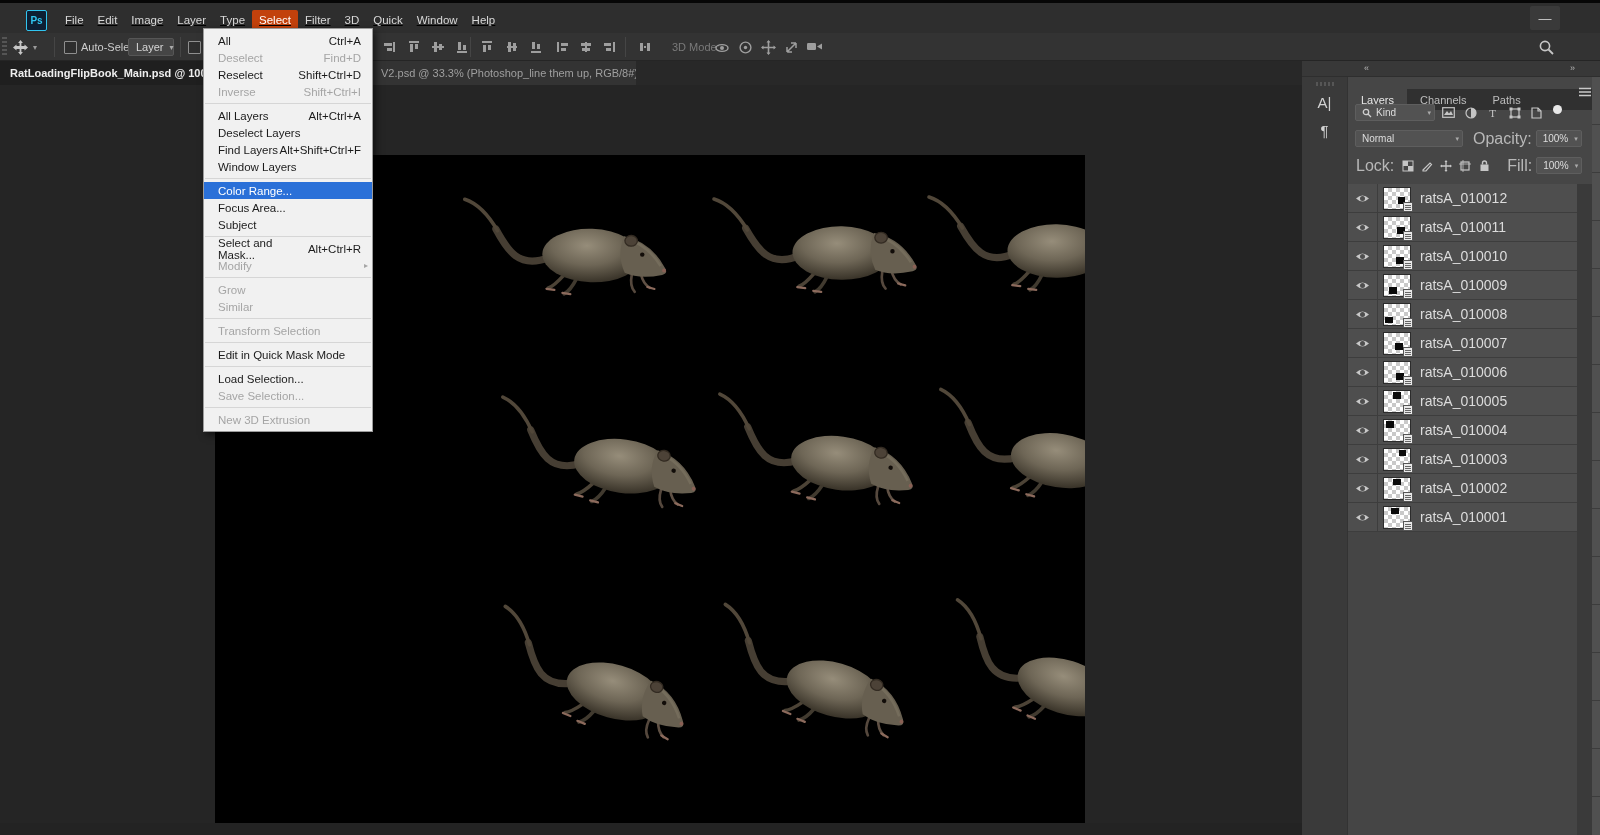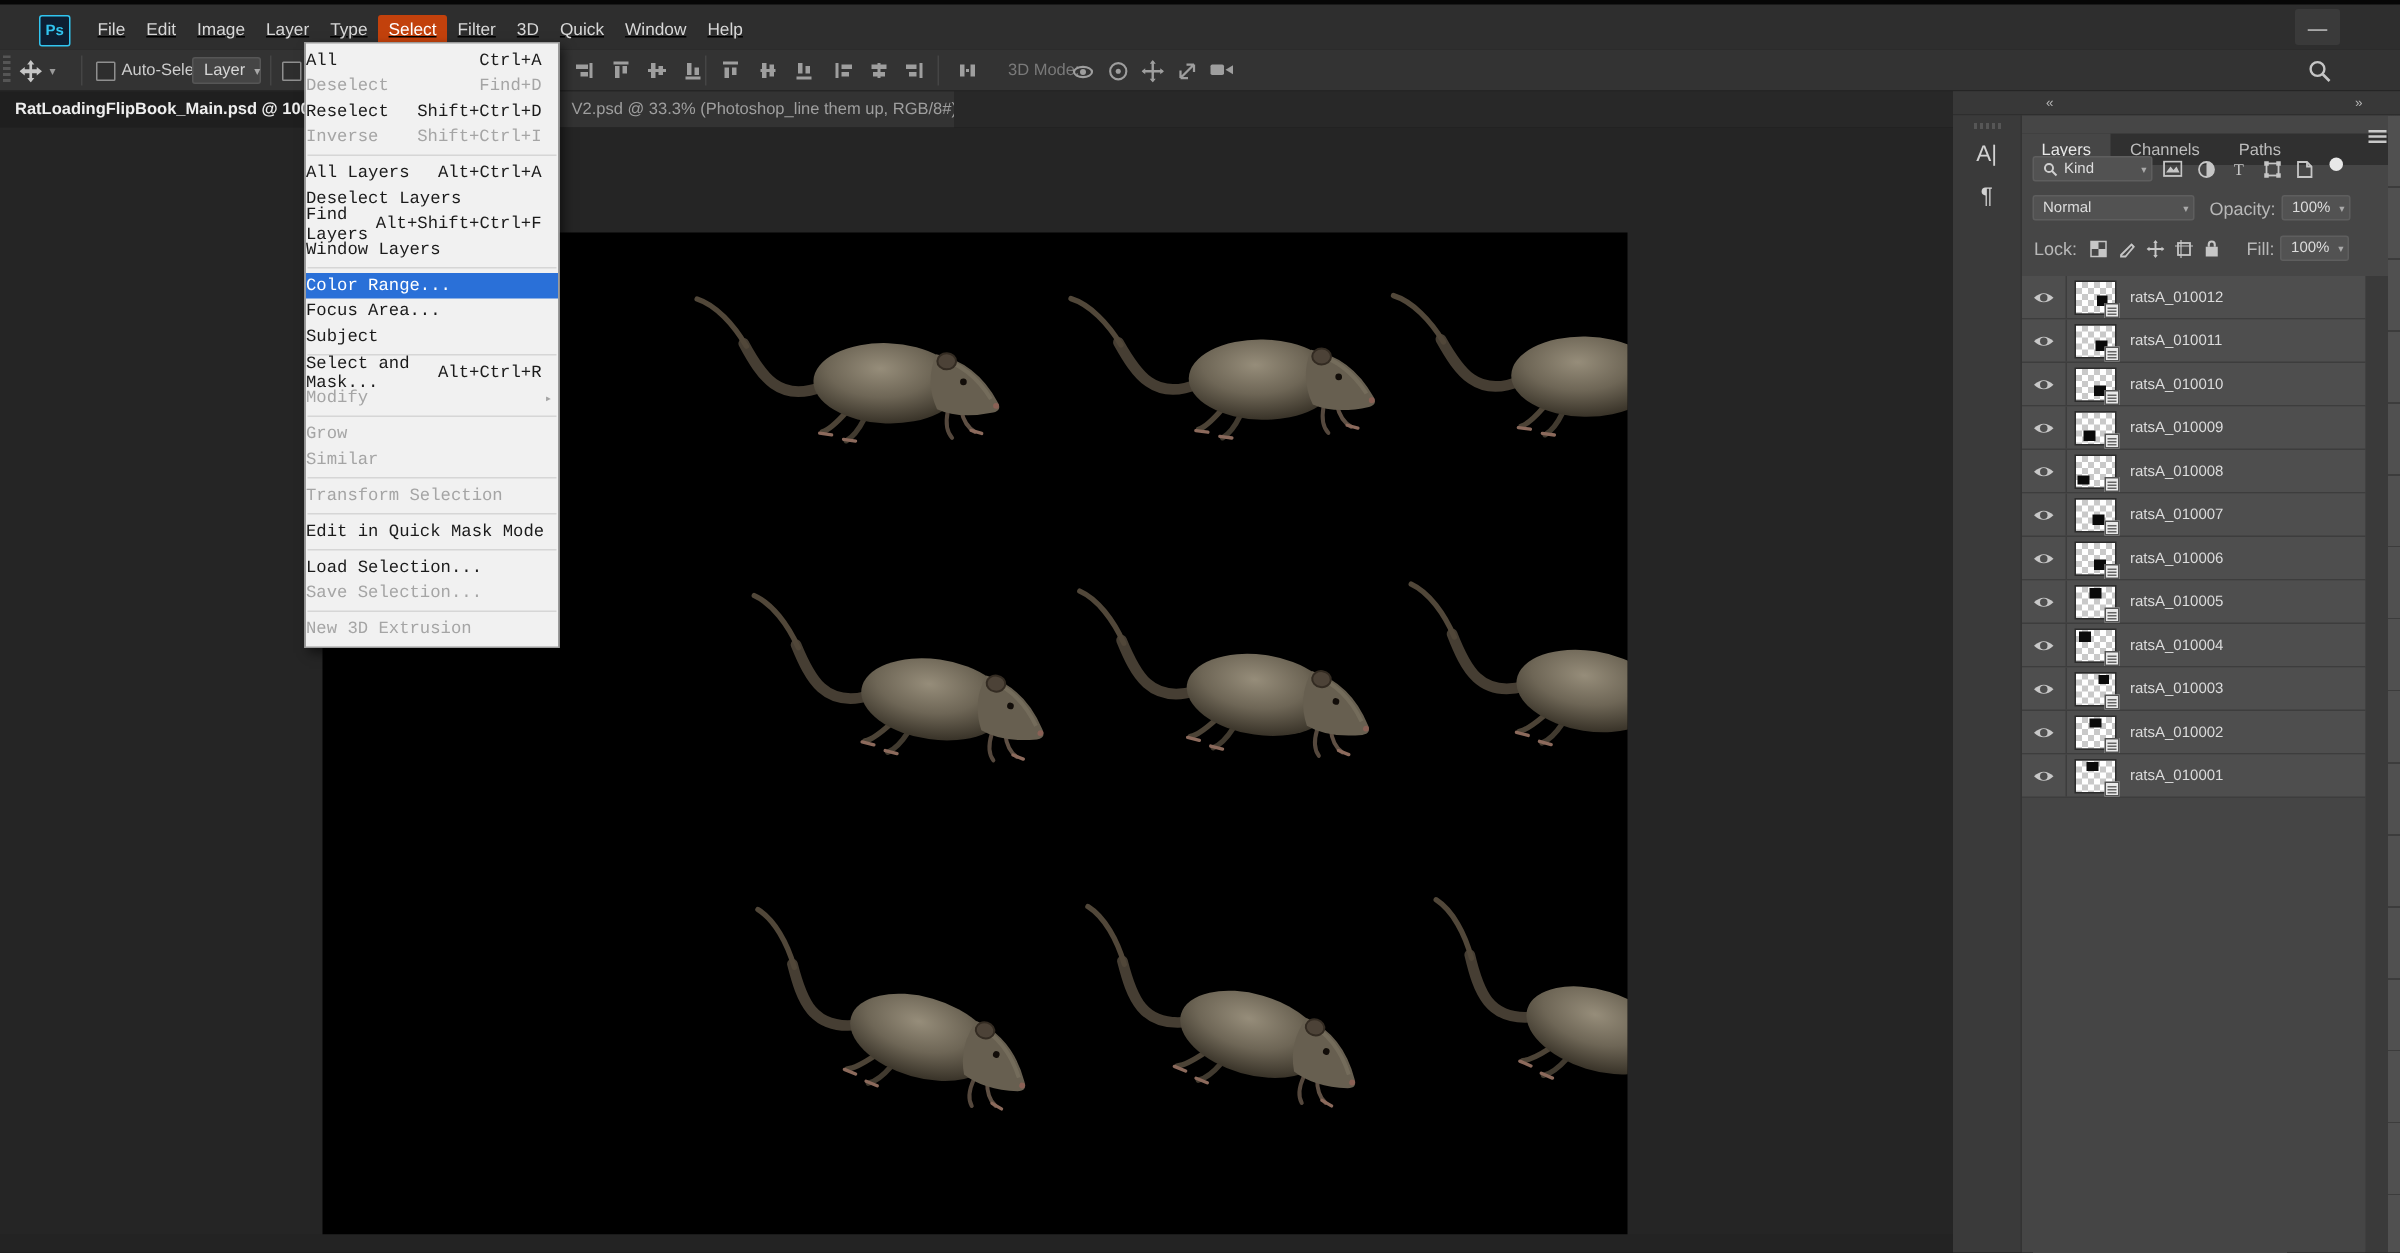--- a/index.html
+++ b/index.html
@@ -42,58 +42,58 @@
   
   .docarea{position:absolute;left:0;top:85px;width:1302px;height:750px;background:#252525;overflow:hidden;}
   .canvas{position:absolute;left:215px;top:70px;width:870px;height:668px;overflow:hidden;}
   .rat{position:absolute;width:215px;height:116px;transform:translate(-50%,-50%);}
   .rat svg{overflow:visible;display:block;}
   .statusbar{position:absolute;left:0;bottom:0;width:1302px;height:12px;background:#232323;}
 
   
   .menu{position:absolute;left:203px;top:28px;width:170px;background:#f1f1f1;border:1px solid #9b9b9b;
         box-shadow:3px 3px 7px rgba(0,0,0,.55);padding:3px 0;z-index:100;box-sizing:border-box;}
-  .mi{display:flex;align-items:center;height:17px;font-size:11.5px;color:#1b1b1b;position:relative;font-family:Liberation Mono, monospace;}
+  .mi{display:flex;align-items:center;height:17px;padding-left:14px;font-size:11.5px;color:#1b1b1b;position:relative;}
   .mi .sc{margin-left:auto;padding-right:11px;}
   .mi.dis{color:#a5a5a5;}
   .mi.hl{background:#2a70d8;color:#ffffff;}
   .mi .arrow{position:absolute;right:4px;font-size:8px;}
   .msep{height:1px;background:#d6d6d6;margin:3px 1px;}
 
   
   .dock{position:absolute;left:1302px;top:61px;width:298px;height:774px;background:#3f3f3f;}
   .dock-header{position:absolute;left:0;top:0;width:298px;height:16px;background:#383838;border-bottom:1px solid #2e2e2e;box-sizing:border-box;}
   .coll{position:absolute;top:2px;font-size:9px;color:#b5b5b5;letter-spacing:-1px;}
   .strip{position:absolute;left:0;top:16px;width:46px;height:758px;background:#3a3a3a;border-right:1px solid #333;box-sizing:border-box;}
   .strip-grip{margin:5px auto 2px;width:18px;height:4px;background:repeating-linear-gradient(90deg,#565656 0 2px,transparent 2px 4px);}
   .strip-btn{width:30px;height:24px;margin:4px auto;color:#d2d2d2;font-size:15px;display:flex;align-items:center;justify-content:center;}
   .panel{position:absolute;left:46px;top:16px;width:252px;height:758px;background:#464646;}
   .ptabs{position:absolute;left:0;top:12px;width:252px;height:21px;background:#303030;display:flex;}
   .ptab{padding:0 13px;font-size:11px;color:#bdbdbd;display:flex;align-items:center;height:21px;}
   .ptab.active{background:#464646;color:#e8e8e8;}
   .pmenu-icon{position:absolute;right:8px;top:6px;width:14px;height:10px;}
   .prow{position:absolute;left:0;width:252px;display:flex;align-items:center;}
-  .plabel{font-size:12px;color:#b8b8b8;}
+  .plabel{font-size:16px;color:#b8b8b8;}
   .pdrop{background:#525252;border:1px solid #5e5e5e;border-radius:2px;display:flex;align-items:center;
          font-size:10px;color:#dddddd;box-sizing:border-box;padding:0 3px 0 6px;height:17px;}
   .pdrop .chev{margin-left:auto;font-size:7px;color:#aaa;padding-left:4px;}
   .ficon{width:17px;height:14px;margin-left:5px;display:flex;align-items:center;justify-content:center;}
   .licon{width:16px;height:13px;margin-right:3px;display:flex;align-items:center;justify-content:center;}
 
   .layers-list{position:absolute;left:0;top:107px;width:229px;height:651px;background:#454545;}
   .lrow{height:29px;display:flex;align-items:center;border-bottom:1px solid #3d3d3d;background:#4e4e4e;box-sizing:border-box;}
   .lrow.selected{background:#6b6b6b;}
   .eye-cell{width:30px;height:100%;display:flex;align-items:center;justify-content:center;border-right:1px solid #3d3d3d;box-sizing:border-box;}
   .thumb{position:relative;width:26px;height:21px;margin-left:5px;border:1px solid #2c2c2c;
          background:repeating-conic-gradient(#c9c9c9 0 25%,#ffffff 0 50%) 0 0/8px 8px;}
   .thumb .blk{position:absolute;width:30%;height:32%;background:#0a0a0a;}
   .thumb .badge{position:absolute;right:-3px;bottom:-3px;width:10px;height:10px;background:#e9e9e9;border:1px solid #555;box-sizing:border-box;}
   .thumb .badge::after{content:"";position:absolute;left:1px;top:2px;width:6px;height:1px;background:#666;box-shadow:0 2px 0 #666,0 4px 0 #666;}
   .lrow.selected .thumb{outline:1px solid #dddddd;}
-  .lname{margin-left:9px;font-size:10px;color:#dcdcdc;}
+  .lname{margin-left:9px;font-size:14px;color:#dcdcdc;}
   .scroll-gutter{position:absolute;left:229px;top:107px;width:15px;height:651px;background:#3a3a3a;}
   .edge-strip{position:absolute;left:244px;top:0px;width:8px;height:758px;background:
       repeating-linear-gradient(#505050 0 47px,#3c3c3c 47px 48px);}
 </style>
 </head>
 <body>
 
 <svg width="0" height="0" style="position:absolute">
   <defs>
     <radialGradient id="ratBody" cx="45%" cy="32%" r="80%">

